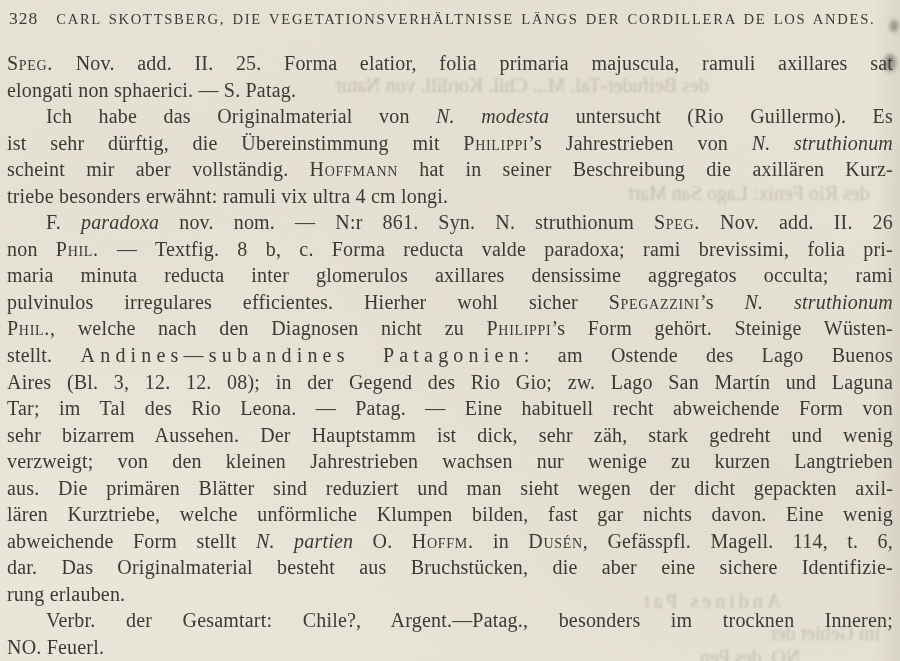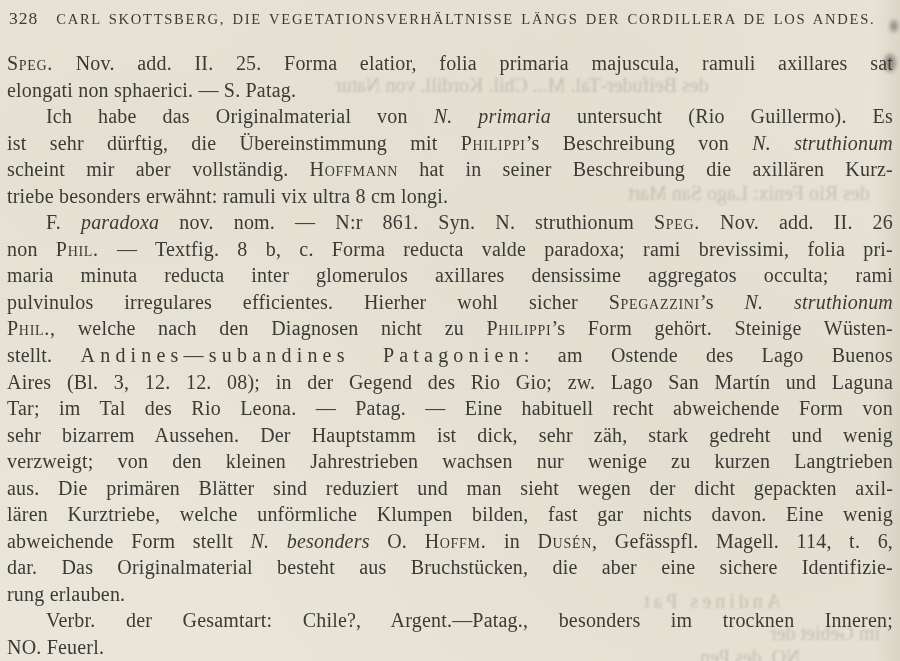--- a/index.html
+++ b/index.html
@@ -80,39 +80,39 @@
   <div class="page-header">
     <span class="page-number">328</span>
     <span class="running-title">CARL SKOTTSBERG, DIE VEGETATIONSVERHÄLTNISSE LÄNGS DER CORDILLERA DE LOS ANDES.</span>
   </div>
   <div class="text-block">
       <div class="para">
         <div class="line"><span class="sc">Speg.</span><span> Nov. add. II. 25.  Forma elatior, folia primaria majuscula, ramuli axillares sat</span></div>
         <div class="line lastline"><span>elongati non sphaerici. — S. Patag.</span></div>
       </div>
       <div class="para">
-        <div class="line indent"><span>Ich habe das Originalmaterial von </span><span class="it">N. primaria</span><span> untersucht (Rio Guillermo).  Es</span></div>
-        <div class="line"><span>ist sehr dürftig, die Übereinstimmung mit </span><span class="sc">Philippi</span><span>’s Beschreibung von </span><span class="it">N. struthionum</span></div>
+        <div class="line indent"><span>Ich habe das Originalmaterial von </span><span class="it">N. modesta</span><span> untersucht (Rio Guillermo).  Es</span></div>
+        <div class="line"><span>ist sehr dürftig, die Übereinstimmung mit </span><span class="sc">Philippi</span><span>’s Jahrestrieben von </span><span class="it">N. struthionum</span></div>
         <div class="line"><span>scheint mir aber vollständig.  </span><span class="sc">Hoffmann</span><span> hat in seiner Beschreibung die axillären Kurz-</span></div>
-        <div class="line lastline"><span>triebe besonders erwähnt: ramuli vix ultra 8 cm longi.</span></div>
+        <div class="line lastline"><span>triebe besonders erwähnt: ramuli vix ultra 4 cm longi.</span></div>
       </div>
       <div class="para">
         <div class="line indent"><span>F. </span><span class="it">paradoxa</span><span> nov. nom. — N:r 861.  Syn. N. struthionum </span><span class="sc">Speg.</span><span> Nov. add. II. 26</span></div>
         <div class="line"><span>non </span><span class="sc">Phil.</span><span> — Textfig. 8 b, c.  Forma reducta valde paradoxa; rami brevissimi, folia pri-</span></div>
         <div class="line"><span>maria minuta reducta inter glomerulos axillares densissime aggregatos occulta; rami</span></div>
         <div class="line"><span>pulvinulos irregulares efficientes.  Hierher wohl sicher </span><span class="sc">Spegazzini</span><span>’s </span><span class="it">N. struthionum</span></div>
         <div class="line"><span class="sc">Phil.</span><span>, welche nach den Diagnosen nicht zu </span><span class="sc">Philippi</span><span>’s Form gehört.  Steinige Wüsten-</span></div>
         <div class="line"><span>stellt.  </span><span class="sp">Andines—subandines Patagonien</span><span>: am Ostende des Lago Buenos</span></div>
         <div class="line"><span>Aires (Bl. 3, 12. 12. 08); in der Gegend des Rio Gio; zw. Lago San Martín und Laguna</span></div>
         <div class="line"><span>Tar; im Tal des Rio Leona. — Patag. — Eine habituell recht abweichende Form von</span></div>
         <div class="line"><span>sehr bizarrem Aussehen.  Der Hauptstamm ist dick, sehr zäh, stark gedreht und wenig</span></div>
         <div class="line"><span>verzweigt; von den kleinen Jahrestrieben wachsen nur wenige zu kurzen Langtrieben</span></div>
         <div class="line"><span>aus.  Die primären Blätter sind reduziert und man sieht wegen der dicht gepackten axil-</span></div>
         <div class="line"><span>lären Kurztriebe, welche unförmliche Klumpen bilden, fast gar nichts davon.  Eine wenig</span></div>
-        <div class="line"><span>abweichende Form stellt </span><span class="it">N. besonders</span><span> O. </span><span class="sc">Hoffm.</span><span> in </span><span class="sc">Dusén</span><span>, Gefässpfl. Magell. 114, t. 6,</span></div>
+        <div class="line"><span>abweichende Form stellt </span><span class="it">N. partien</span><span> O. </span><span class="sc">Hoffm.</span><span> in </span><span class="sc">Dusén</span><span>, Gefässpfl. Magell. 114, t. 6,</span></div>
         <div class="line"><span>dar.  Das Originalmaterial besteht aus Bruchstücken, die aber eine sichere Identifizie-</span></div>
         <div class="line lastline"><span>rung erlauben.</span></div>
       </div>
       <div class="para">
         <div class="line indent"><span>Verbr. der Gesamtart: Chile?, Argent.—Patag., besonders im trocknen Inneren;</span></div>
         <div class="line lastline"><span>NO. Feuerl.</span></div>
       </div>
     </div>
 </div>
 

